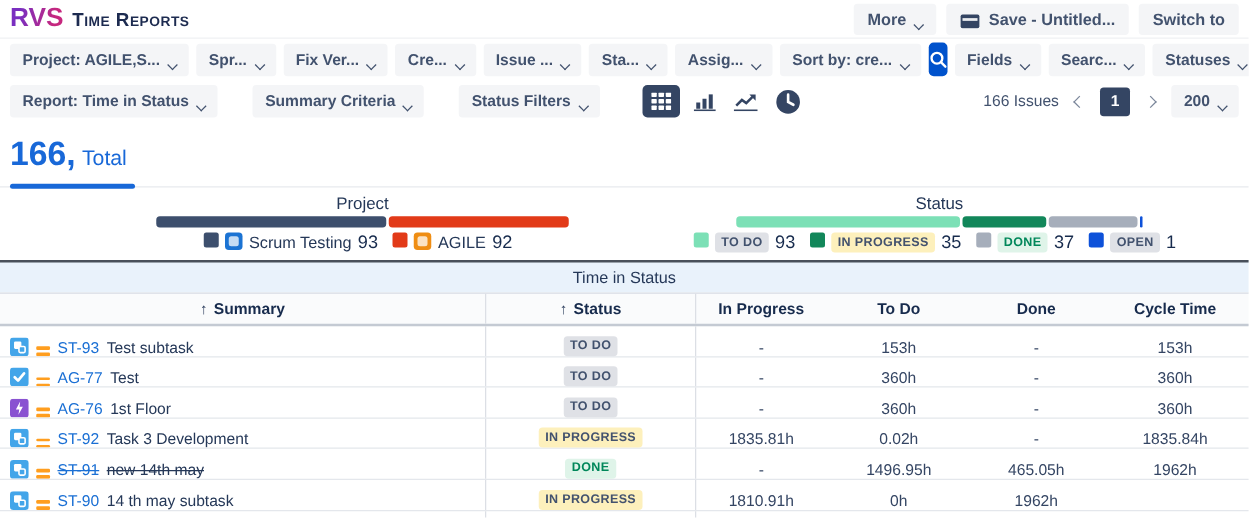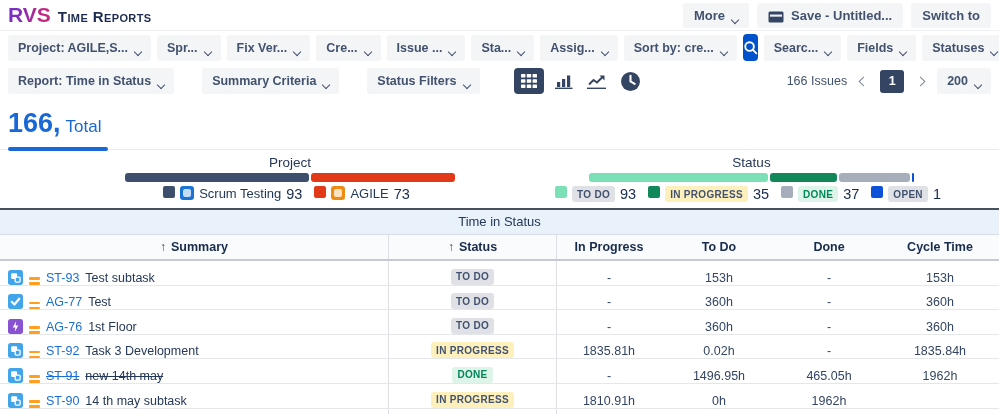--- a/index.html
+++ b/index.html
@@ -145,25 +145,25 @@
       <span>Sort by: cre...</span>
       <i class="chev"></i>
     </button>
   <button class="search-btn">
     <svg width="15" height="15" viewBox="0 0 16 16">
         <circle cx="7" cy="7" r="4.6" fill="none" stroke="#fff" stroke-width="2"></circle>
         <line x1="10.6" y1="10.6" x2="14.2" y2="14.2" stroke="#fff" stroke-width="2" stroke-linecap="round"></line>
       </svg>
   </button>
   <button class="btn">
+      <span>Fields</span>
+      <i class="chev"></i>
+    </button>
+  <button class="btn">
       <span>Searc...</span>
-      <i class="chev"></i>
-    </button>
-  <button class="btn">
-      <span>Fields</span>
       <i class="chev"></i>
     </button>
   <button class="btn">
       <span>Statuses</span>
       <i class="chev"></i>
     </button>
 </div>
 
 <div class="toolbar">
   <button class="btn">
@@ -246,21 +246,21 @@
       <i style="width: 44%; background: rgb(226, 58, 24);"></i>
     </div>
     <div class="legend-items">
       <span class="sq" style="background: rgb(61, 79, 109);"></span>
       <span class="avatar" style="background: rgb(27, 115, 211);"></span>
       <span>Scrum Testing</span>
       <span class="legend-count">93</span>
       <span class="sq" style="background: rgb(226, 58, 24);"></span>
       <span class="avatar" style="background: rgb(239, 141, 19);"></span>
       <span>AGILE</span>
-      <span class="legend-count">73</span>
+      <span class="legend-count">92</span>
     </div>
   </div>
   <div class="legend legend-status">
     <div class="legend-title">Status</div>
     <div class="legend-bar">
       <i style="width: 56%; background: rgb(124, 224, 182);"></i>
       <i style="width: 21.1%; background: rgb(18, 135, 90);"></i>
       <i style="width: 22.3%; background: rgb(166, 174, 187);"></i>
       <i style="width: 0.6%; background: rgb(13, 81, 217);"></i>
     </div>

